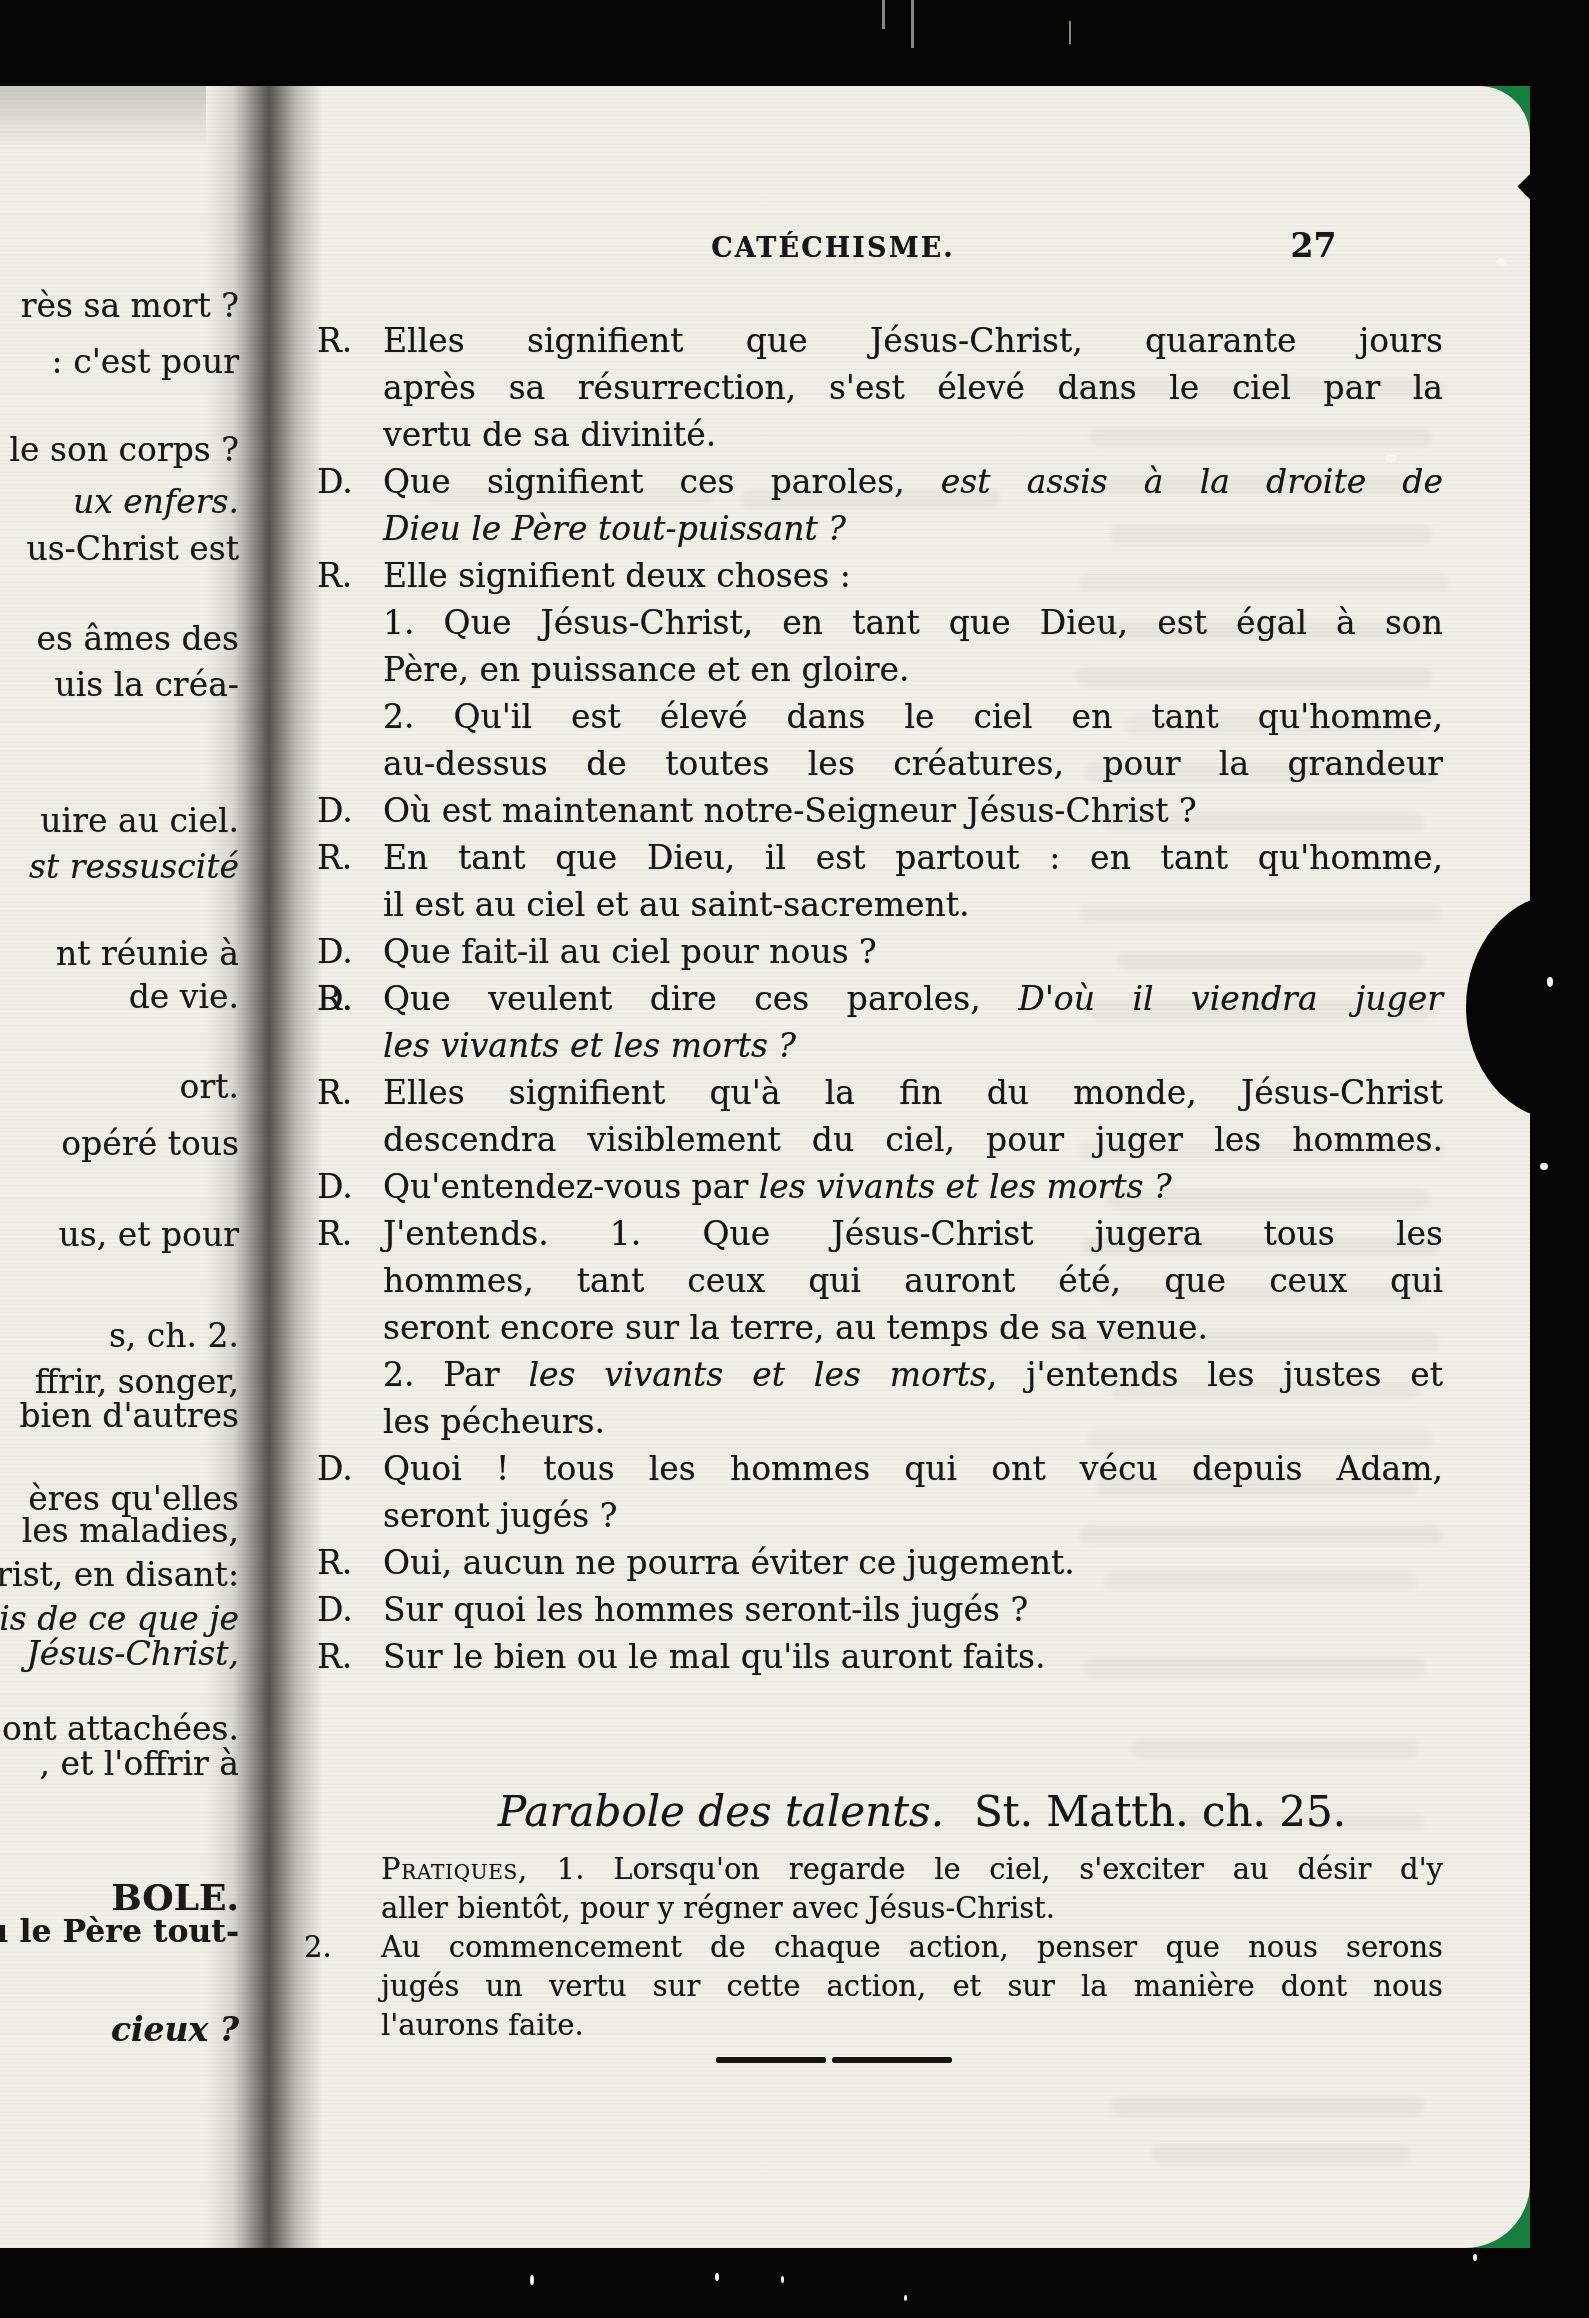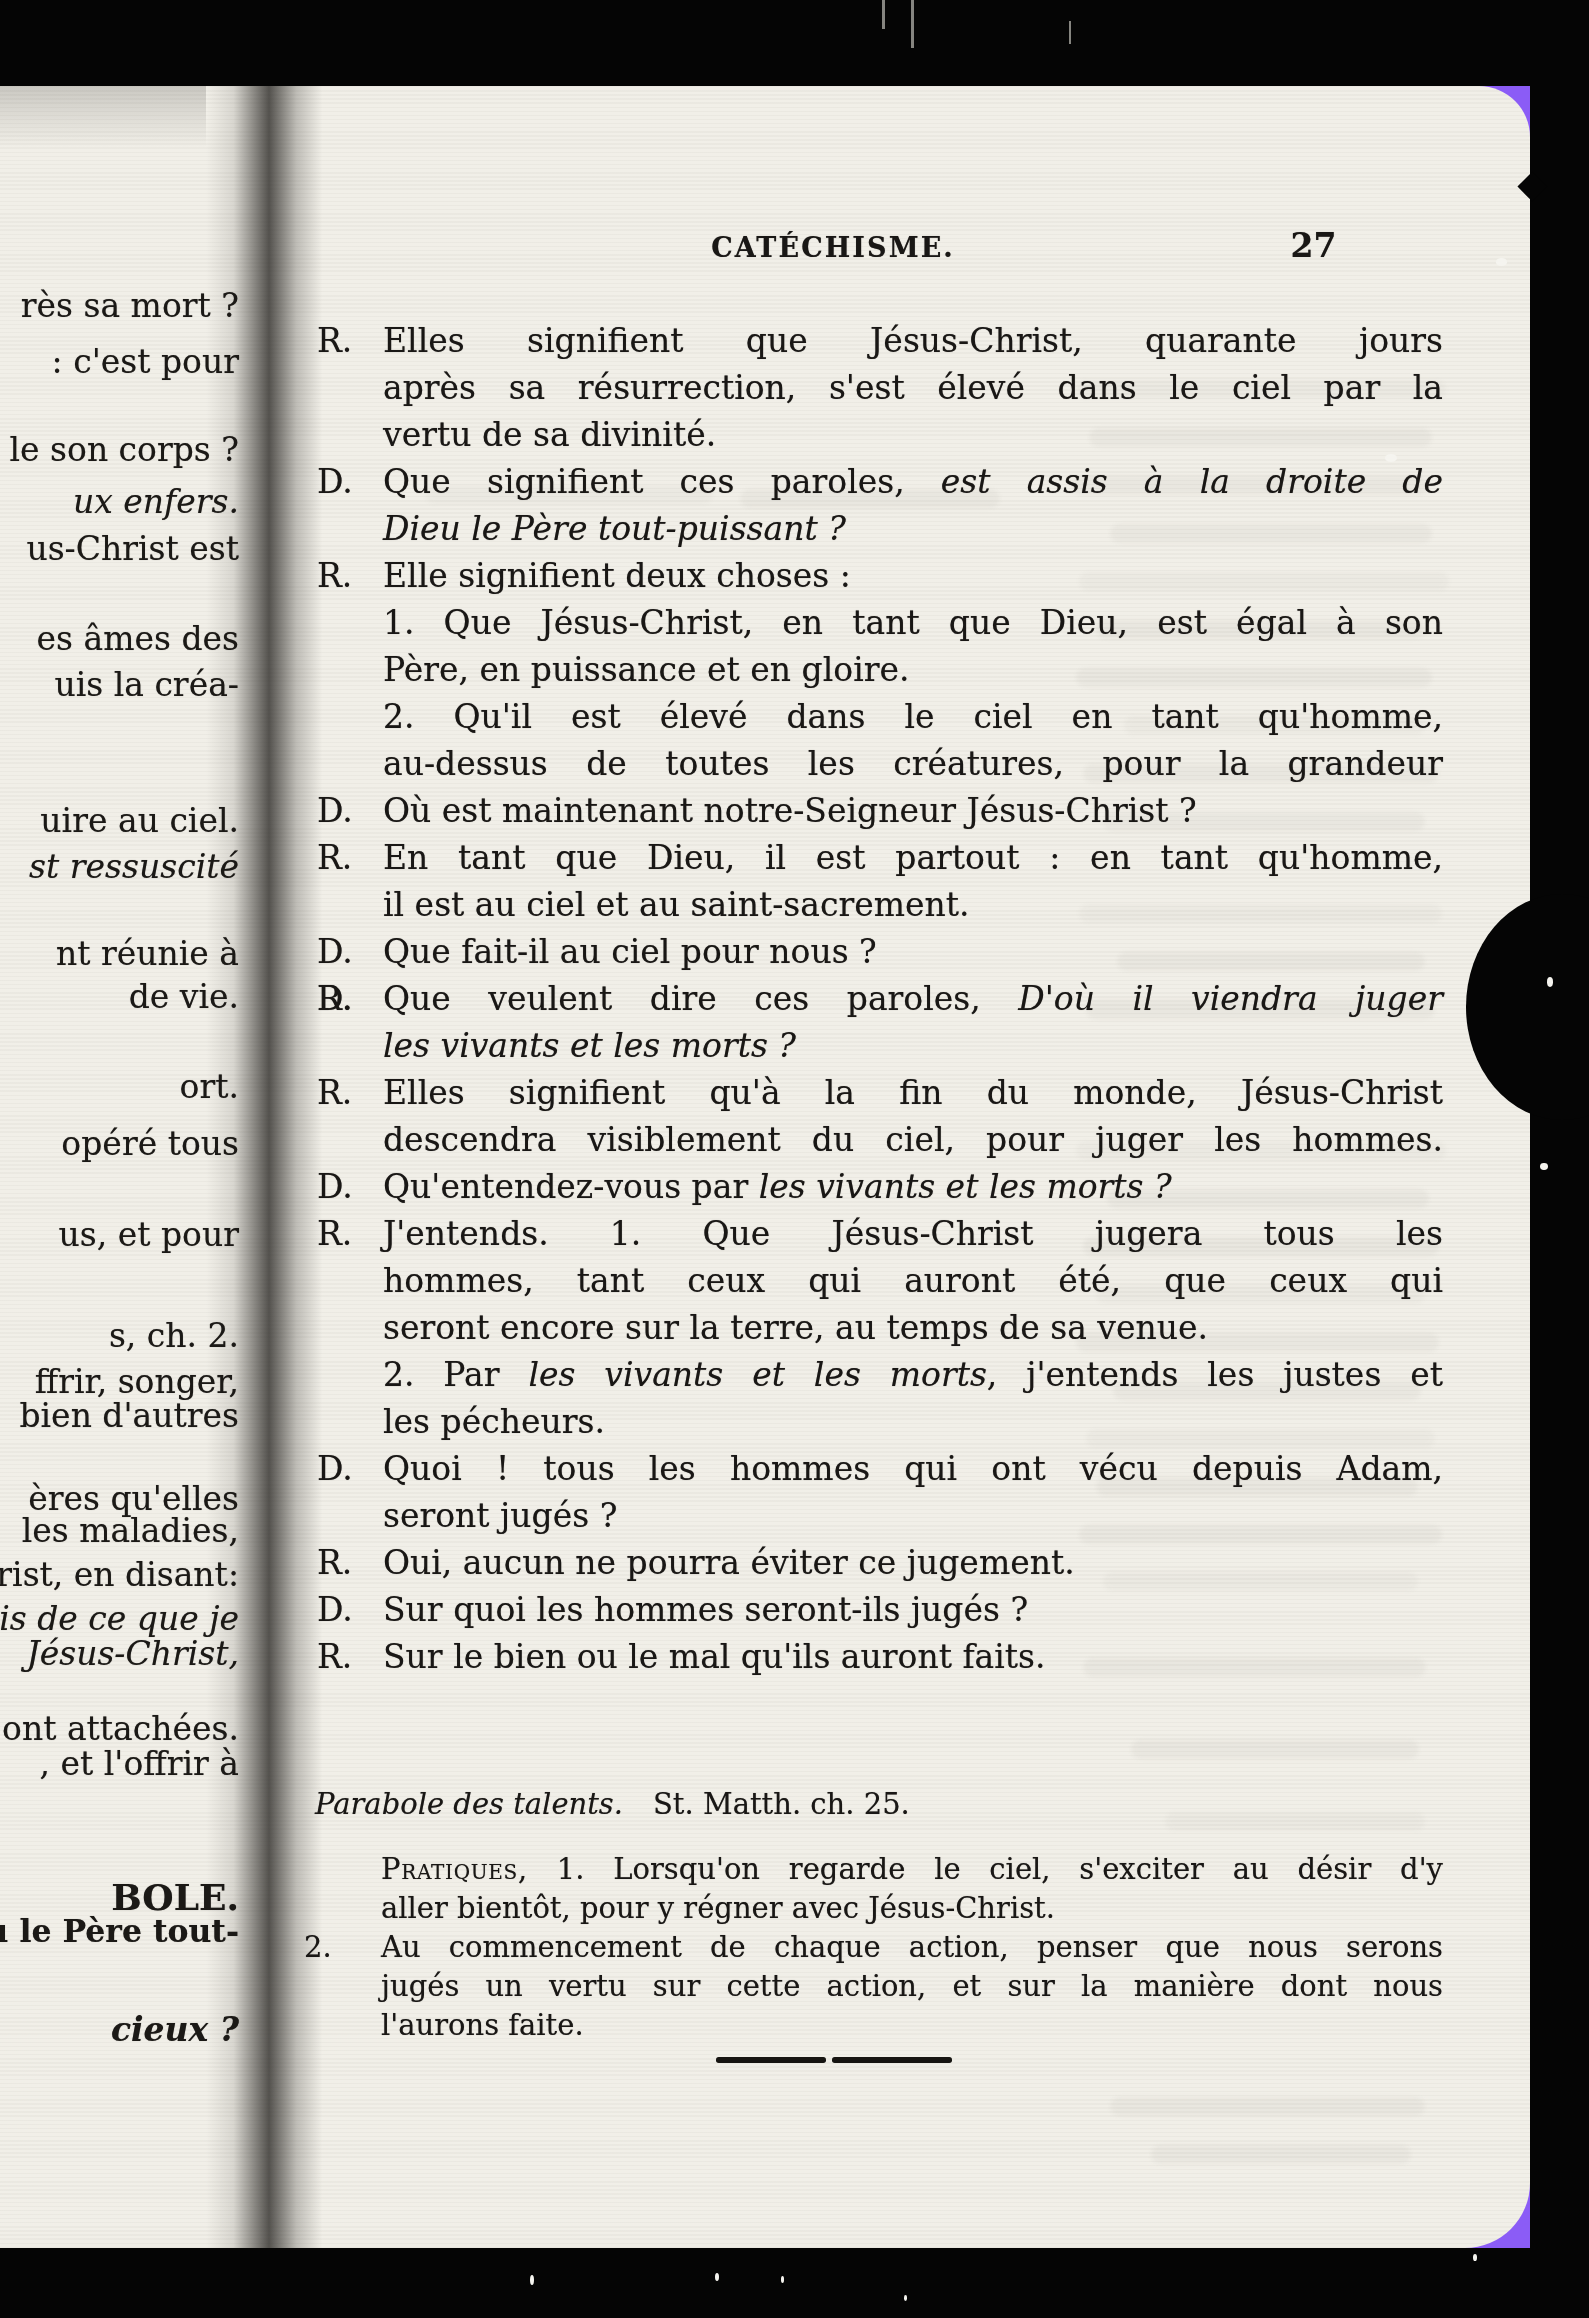--- a/index.html
+++ b/index.html
@@ -1,18 +1,18 @@
 <!DOCTYPE html>
 <html style="font-size:11px"><head>
 <meta charset="utf-8">
 <style>
   html,body{margin:0;padding:0;background:#050505;}
   body{width:1590px;height:2319px;position:relative;overflow:hidden;
        font-family:"DejaVu Serif","Liberation Serif",serif;}
-  .canvas{position:absolute;inset:0;background:#8b5cf6;overflow:hidden;}
+  .canvas{position:absolute;inset:0;background:#15803d;overflow:hidden;}
 
   
   .paper{position:absolute;left:0;top:86px;width:1530px;height:2162px;
          background:#f1efe8;border-radius:0 51px 65px 0;z-index:1;}
   .paper-texture{position:absolute;left:0;top:86px;width:1530px;height:2162px;z-index:2;
          background:repeating-linear-gradient(180deg,rgba(125,120,108,.055) 0 1.4px,rgba(0,0,0,0) 1.4px 4.1px);
          border-radius:0 51px 65px 0;pointer-events:none;}
   .gutter{position:absolute;left:206px;top:86px;width:137px;height:2162px;z-index:3;
          background:linear-gradient(90deg,rgba(40,38,35,0) 0%,rgba(40,38,35,.12) 20%,rgba(40,38,35,.78) 46%,rgba(40,38,35,.25) 66%,rgba(40,38,35,0) 85%);}
   .corner-shade{position:absolute;left:0;top:86px;width:206px;height:62px;z-index:3;
@@ -45,21 +45,21 @@
   .qa-block{position:absolute;left:317px;top:317px;width:1126px;z-index:5;font-size:33px;}
   .qa-block .tline{position:relative;line-height:47px;padding-left:66px;white-space:nowrap;}
   .pratiques-block{position:absolute;left:304px;top:1850px;width:1139px;z-index:5;font-size:29px;}
   .pratiques-block .tline{position:relative;line-height:39px;padding-left:77px;white-space:nowrap;}
   .tline.j{white-space:normal;text-align:justify;text-align-last:justify;}
   .tline .lab{position:absolute;left:0;top:0;}
   .i{font-style:italic;}
   .sc{font-variant:small-caps;letter-spacing:0.7px;}
 
   .citation{position:absolute;left:315px;top:1787px;width:1127px;z-index:5;
-         text-align:left;font-size:29px;padding-right:96px;box-sizing:border-box;}
+         text-align:right;font-size:42px;padding-right:96px;box-sizing:border-box;}
   .citation .i{font-style:italic;}
   .citation .sep{display:inline-block;width:30px;}
 
   .rule{position:absolute;top:2057px;height:6.2px;background:#161411;border-radius:2.7px;z-index:5;}
   .rule.r1{left:716px;width:110px;}
   .rule.r2{left:832px;width:120px;}
 
   
   .frag{position:absolute;right:1351px;white-space:nowrap;z-index:5;font-size:33px;
         color:#1b1916;text-shadow:0 0 0.7px rgba(25,22,20,.5);}

